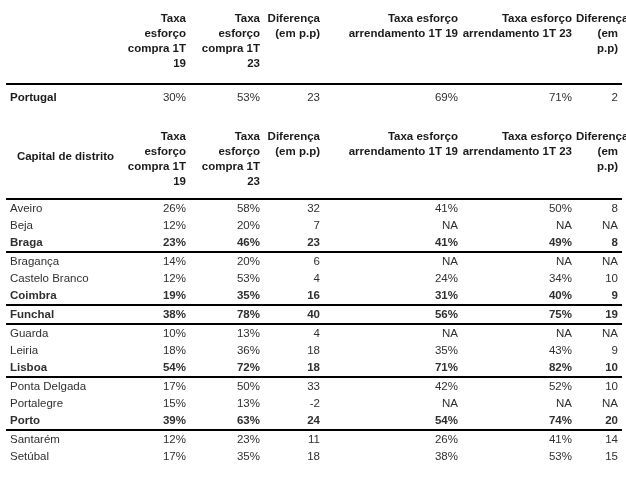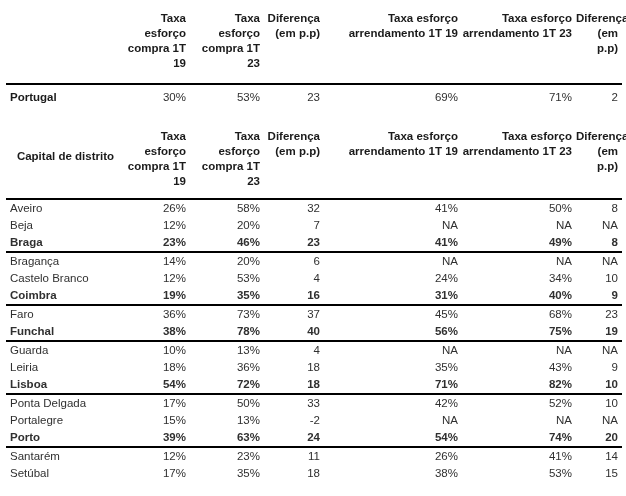--- a/index.html
+++ b/index.html
@@ -182,29 +182,20 @@
         </tr>
         <tr class="group-end">
           <td class="name">Coimbra</td>
           <td>19%</td>
           <td>35%</td>
           <td>16</td>
           <td>31%</td>
           <td>40%</td>
           <td>9</td>
         </tr>
-        <tr>
-          <td class="name">Faro</td>
-          <td>36%</td>
-          <td>73%</td>
-          <td>37</td>
-          <td>45%</td>
-          <td>68%</td>
-          <td>23</td>
-        </tr>
         <tr class="group-end">
           <td class="name">Funchal</td>
           <td>38%</td>
           <td>78%</td>
           <td>40</td>
           <td>56%</td>
           <td>75%</td>
           <td>19</td>
         </tr>
         <tr>

